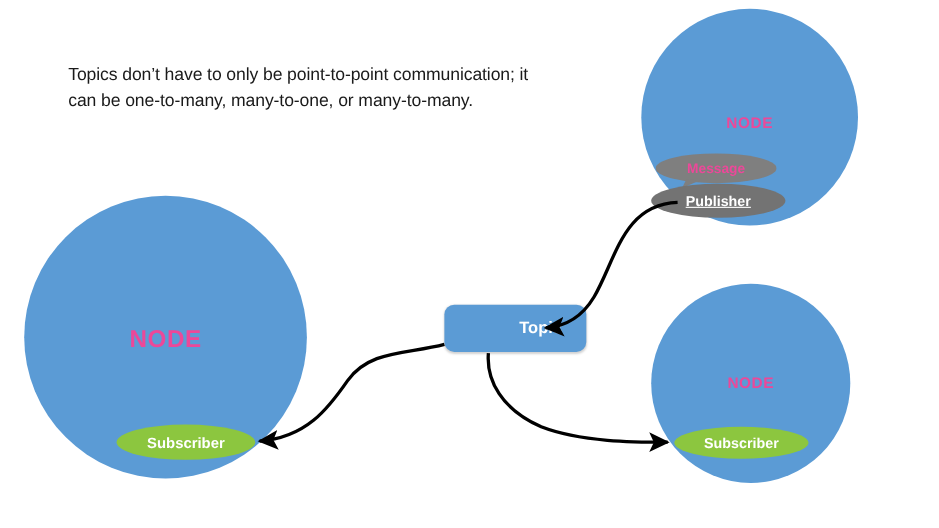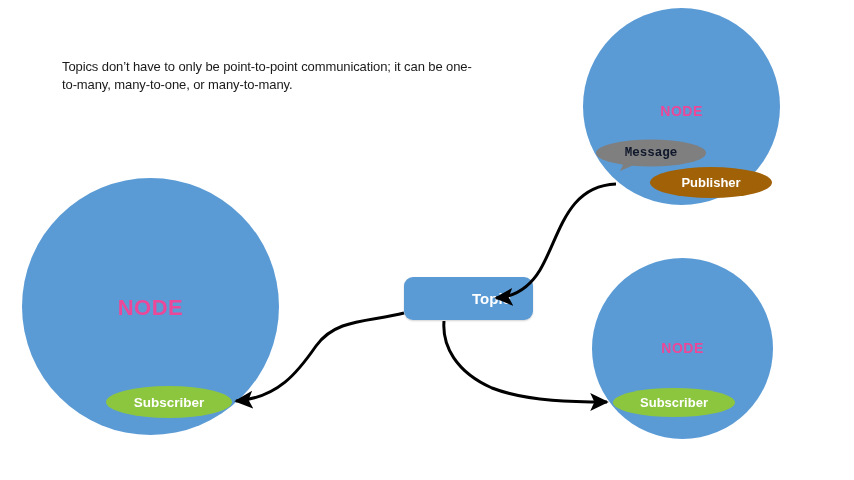--- a/index.html
+++ b/index.html
@@ -20,21 +20,21 @@
     left: 0; top: 0;
     width: 854px;
     height: 480px;
     background: #ffffff;
   }
   .caption {
     position: absolute;
     left: 62px;
     top: 58px;
     width: 420px;
-    font-size: 13px;
+    font-size: 16px;
     line-height: 1.42;
     color: #1a1a1a;
     letter-spacing: -0.1px;
     white-space: pre-line;
   }
   .node-circle {
     position: absolute;
     border-radius: 50%;
     background: #5B9BD5;
   }
@@ -102,49 +102,49 @@
   }
   #subscriber-bottomright {
     left: 613px;
     top: 388px;
     width: 122px;
     height: 29px;
     background: #8CC63F;
     font-size: 13px;
   }
   #publisher-topright {
-    left: 650px;
+    left: 592px;
     top: 167px;
     width: 122px;
     height: 31px;
-    background: #a16207;
+    background: #737373;
     font-size: 13px;
+    text-decoration: underline;
   }
   #message-callout {
     position: absolute;
     left: 596px;
     top: 139px;
     width: 110px;
     height: 32px;
   }
   #message-callout .bubble-text {
     position: absolute;
     left: 0;
     top: 0;
     width: 110px;
     height: 28px;
     display: flex;
     align-items: center;
     justify-content: center;
-    color: #0f172a;
+    color: #ec4899;
     font-weight: bold;
     font-size: 12.5px;
     z-index: 2;
     white-space: nowrap;
-    font-family: Liberation Mono, monospace;
   }
   #topic-box {
     position: absolute;
     left: 404px;
     top: 277px;
     width: 83px;
     height: 43px;
     background: #5B9BD5;
     border-radius: 9px;
     display: flex;

